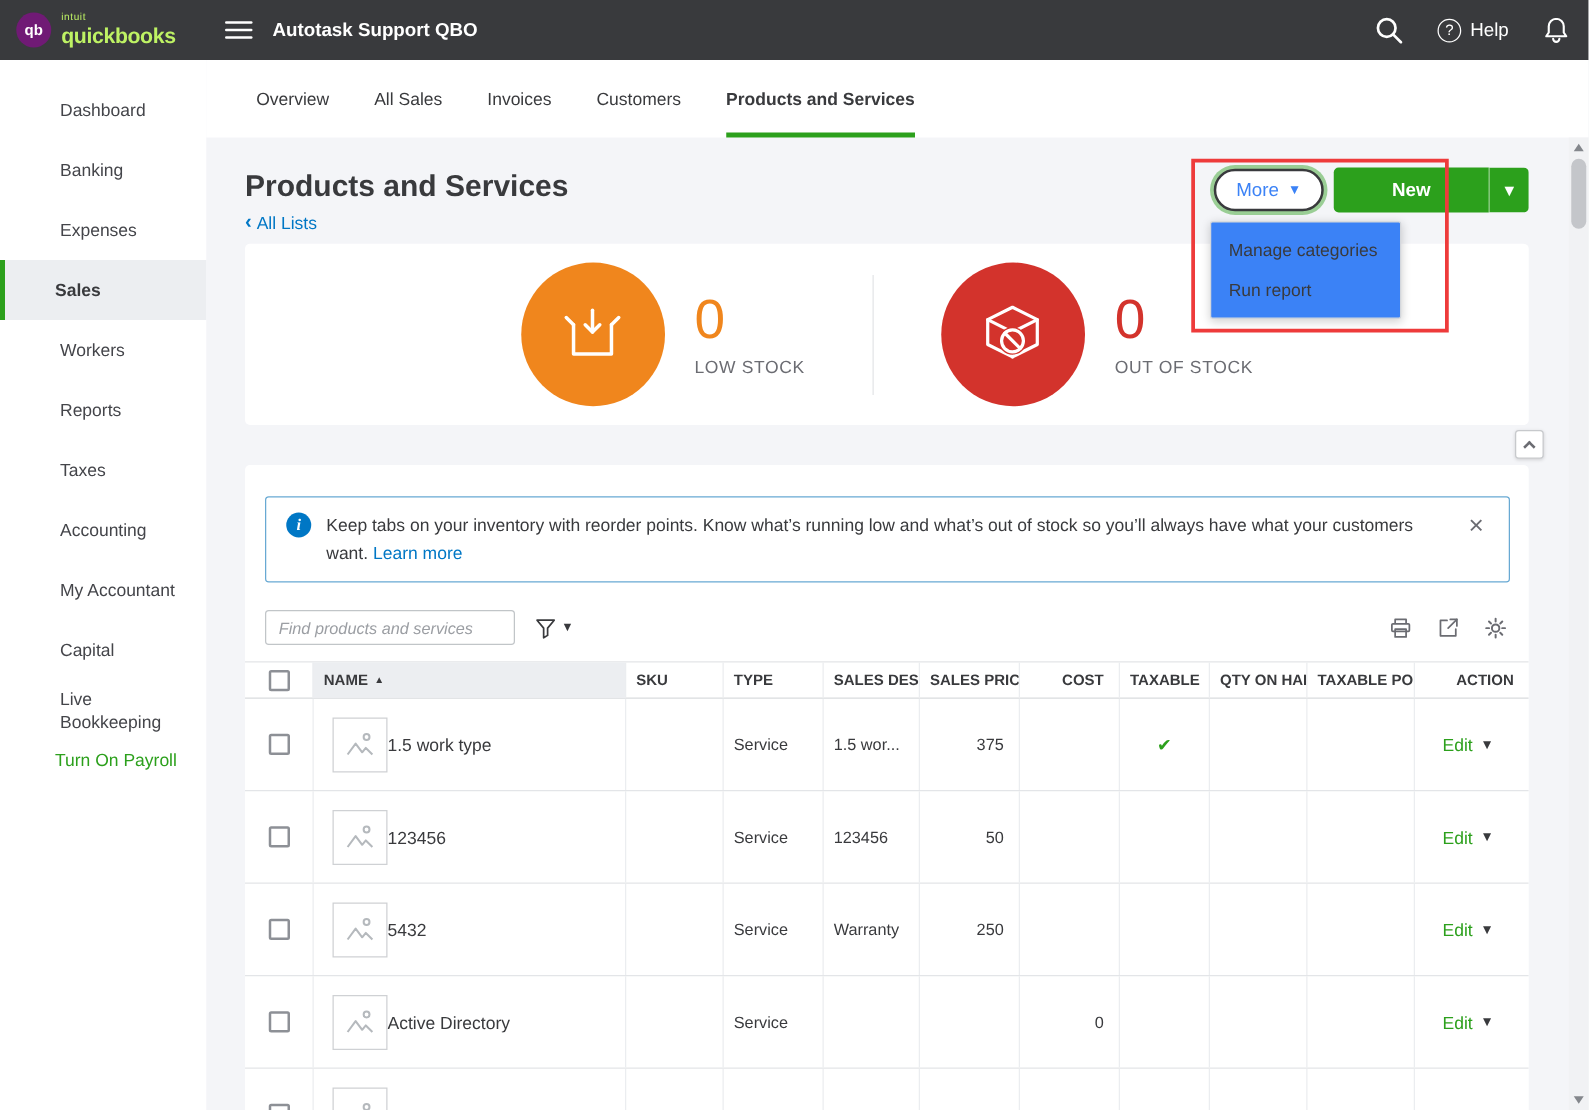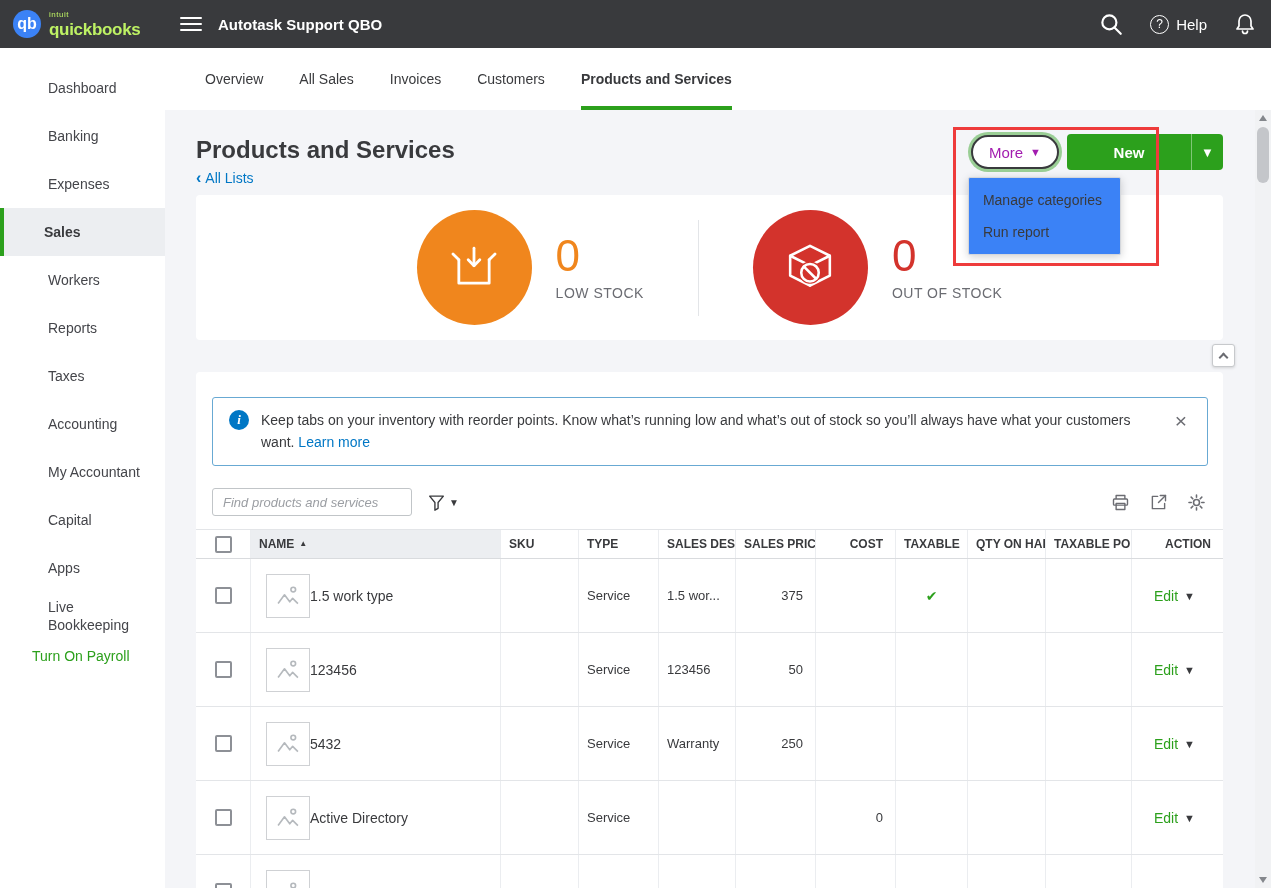--- a/index.html
+++ b/index.html
@@ -3,54 +3,54 @@
 <meta charset="utf-8">
 <style>
   * { margin:0; padding:0; box-sizing:border-box; }
   html,body { width:1271px; height:888px; }
   body { font-family:"Liberation Sans",sans-serif; color:#393a3d; background:#f4f5f8; overflow:hidden; }
   .screen { position:relative; width:1271px; height:888px; overflow:hidden; background:#f4f5f8; }
 
   
   .topbar { position:absolute; top:0; left:0; width:100%; height:48px; background:#393a3d; display:flex; align-items:center; z-index:30; }
   .brand { display:flex; align-items:center; gap:8px; padding-left:13px; width:170px; }
-  .qb-circle { width:28px; height:28px; border-radius:50%; background:#3b82f6; color:#fff; font-weight:bold; font-size:16px; display:flex; align-items:center; justify-content:center; }
+  .qb-circle { width:28px; height:28px; border-radius:50%; background:#701a75; color:#fff; font-weight:bold; font-size:12px; display:flex; align-items:center; justify-content:center; }
   .brand-text { color:#bef264; line-height:1; }
   .brand-small { font-size:8px; display:block; margin-bottom:2px; letter-spacing:.5px; }
   .brand-name { font-size:17px; font-weight:bold; letter-spacing:-.3px; }
   .hamburger { width:22px; margin-left:10px; cursor:pointer; }
   .hamburger div { height:2px; background:#fff; margin:4px 0; border-radius:1px; }
   .company-name { color:#fff; font-size:15px; font-weight:bold; margin-left:16px; }
   .topbar-right { margin-left:auto; display:flex; align-items:center; gap:26px; padding-right:14px; }
   .help-group { display:flex; align-items:center; gap:7px; color:#fff; font-size:15px; cursor:pointer; }
   .q-circle { width:19px; height:19px; border:1.5px solid #fff; border-radius:50%; font-size:12px; display:flex; align-items:center; justify-content:center; }
 
   
   .sidebar { position:absolute; top:48px; left:0; bottom:0; width:165px; background:#fff; padding-top:16px; z-index:20; }
   .side-item { min-height:48px; display:flex; align-items:center; padding:0 10px 0 44px; font-size:14px; color:#44454a; cursor:pointer; border-left:4px solid transparent; }
   .side-item span { max-width:102px; line-height:1.3; }
   .side-item.active { background:#eceef1; border-left-color:#2ca01c; padding-left:40px; font-weight:bold; color:#393a3d; }
-  .payroll-link { display:block; padding-left:32px; margin-top:8px; font-size:14px; color:#2ca01c; cursor:pointer; }
+  .payroll-link { display:block; padding-left:44px; margin-top:8px; font-size:14px; color:#2ca01c; cursor:pointer; }
 
   
   .tabsbar { position:absolute; left:165px; right:0; top:48px; height:62px; background:#fff; display:flex; align-items:stretch; padding-left:40px; z-index:10; }
   .tab { display:flex; align-items:center; margin-right:36px; font-size:14px; color:#393a3d; border-bottom:4px solid transparent; padding-top:4px; cursor:pointer; white-space:nowrap; }
   .tab.active { font-weight:bold; border-bottom-color:#2ca01c; }
 
   
   .main-content { position:absolute; left:165px; top:110px; right:16px; bottom:0; overflow:hidden; padding:26px 32px 0 31px; }
 
   .page-head { display:flex; justify-content:space-between; align-items:flex-start; }
   .page-title { font-size:24px; font-weight:bold; color:#393a3d; }
   .back-link { margin-top:6px; font-size:14px; color:#0077c5; display:flex; align-items:center; gap:4px; cursor:pointer; width:max-content; }
   .back-chevron { font-weight:bold; font-size:16px; line-height:1; }
 
   .ph-actions { display:flex; align-items:flex-start; margin-top:-2px; }
   .more-wrap { position:relative; margin-right:8px; margin-top:1px; }
-  .btn-more { height:34px; padding:0 16px; border-radius:17px; border:2px solid #393a3d; background:#fff; font-size:15px; color:#a21caf; display:flex; align-items:center; gap:7px; cursor:pointer; box-shadow:0 0 0 3px rgba(44,160,28,.45); font-family:inherit; }
+  .btn-more { height:34px; padding:0 16px; border-radius:17px; border:2px solid #393a3d; background:#fff; font-size:15px; color:#3b82f6; display:flex; align-items:center; gap:7px; cursor:pointer; box-shadow:0 0 0 3px rgba(44,160,28,.45); font-family:inherit; }
   .more-caret { font-size:11px; }
   .dropdown { position:absolute; top:42px; left:-3px; width:153px; background:#3b82f6; border:1px solid #d4d7dc; border-radius:2px; box-shadow:0 2px 8px rgba(0,0,0,.18); padding:6px 0; z-index:50; }
   .dd-item { height:32px; display:flex; align-items:center; padding:0 14px; font-size:14px; color:#393a3d; cursor:pointer; white-space:nowrap; }
 
   .btn-new-group { display:flex; height:36px; }
   .btn-new { width:124px; background:#2ca01c; color:#fff; border:none; font-size:15px; font-weight:bold; border-radius:4px 0 0 4px; cursor:pointer; font-family:inherit; }
   .btn-new-caret { width:32px; background:#2ca01c; color:#fff; border:none; border-left:1px solid rgba(255,255,255,.4); border-radius:0 4px 4px 0; display:flex; align-items:center; justify-content:center; font-size:13px; cursor:pointer; }
 
   
   .stats-card { margin-top:9px; background:#fff; border-radius:4px; height:145px; display:flex; align-items:center; justify-content:center; }
@@ -175,23 +175,20 @@
         <span>Taxes</span>
       </div>
     <div class="side-item">
         <span>Accounting</span>
       </div>
     <div class="side-item">
         <span>My Accountant</span>
       </div>
     <div class="side-item">
         <span>Capital</span>
-      </div>
-    <div class="side-item">
-        <span>Apps</span>
       </div>
     <div class="side-item">
         <span>Live Bookkeeping</span>
       </div>
     <span class="payroll-link">Turn On Payroll</span>
   </div>
 
   <div class="tabsbar">
     <div class="tab">
         <span>Overview</span>

